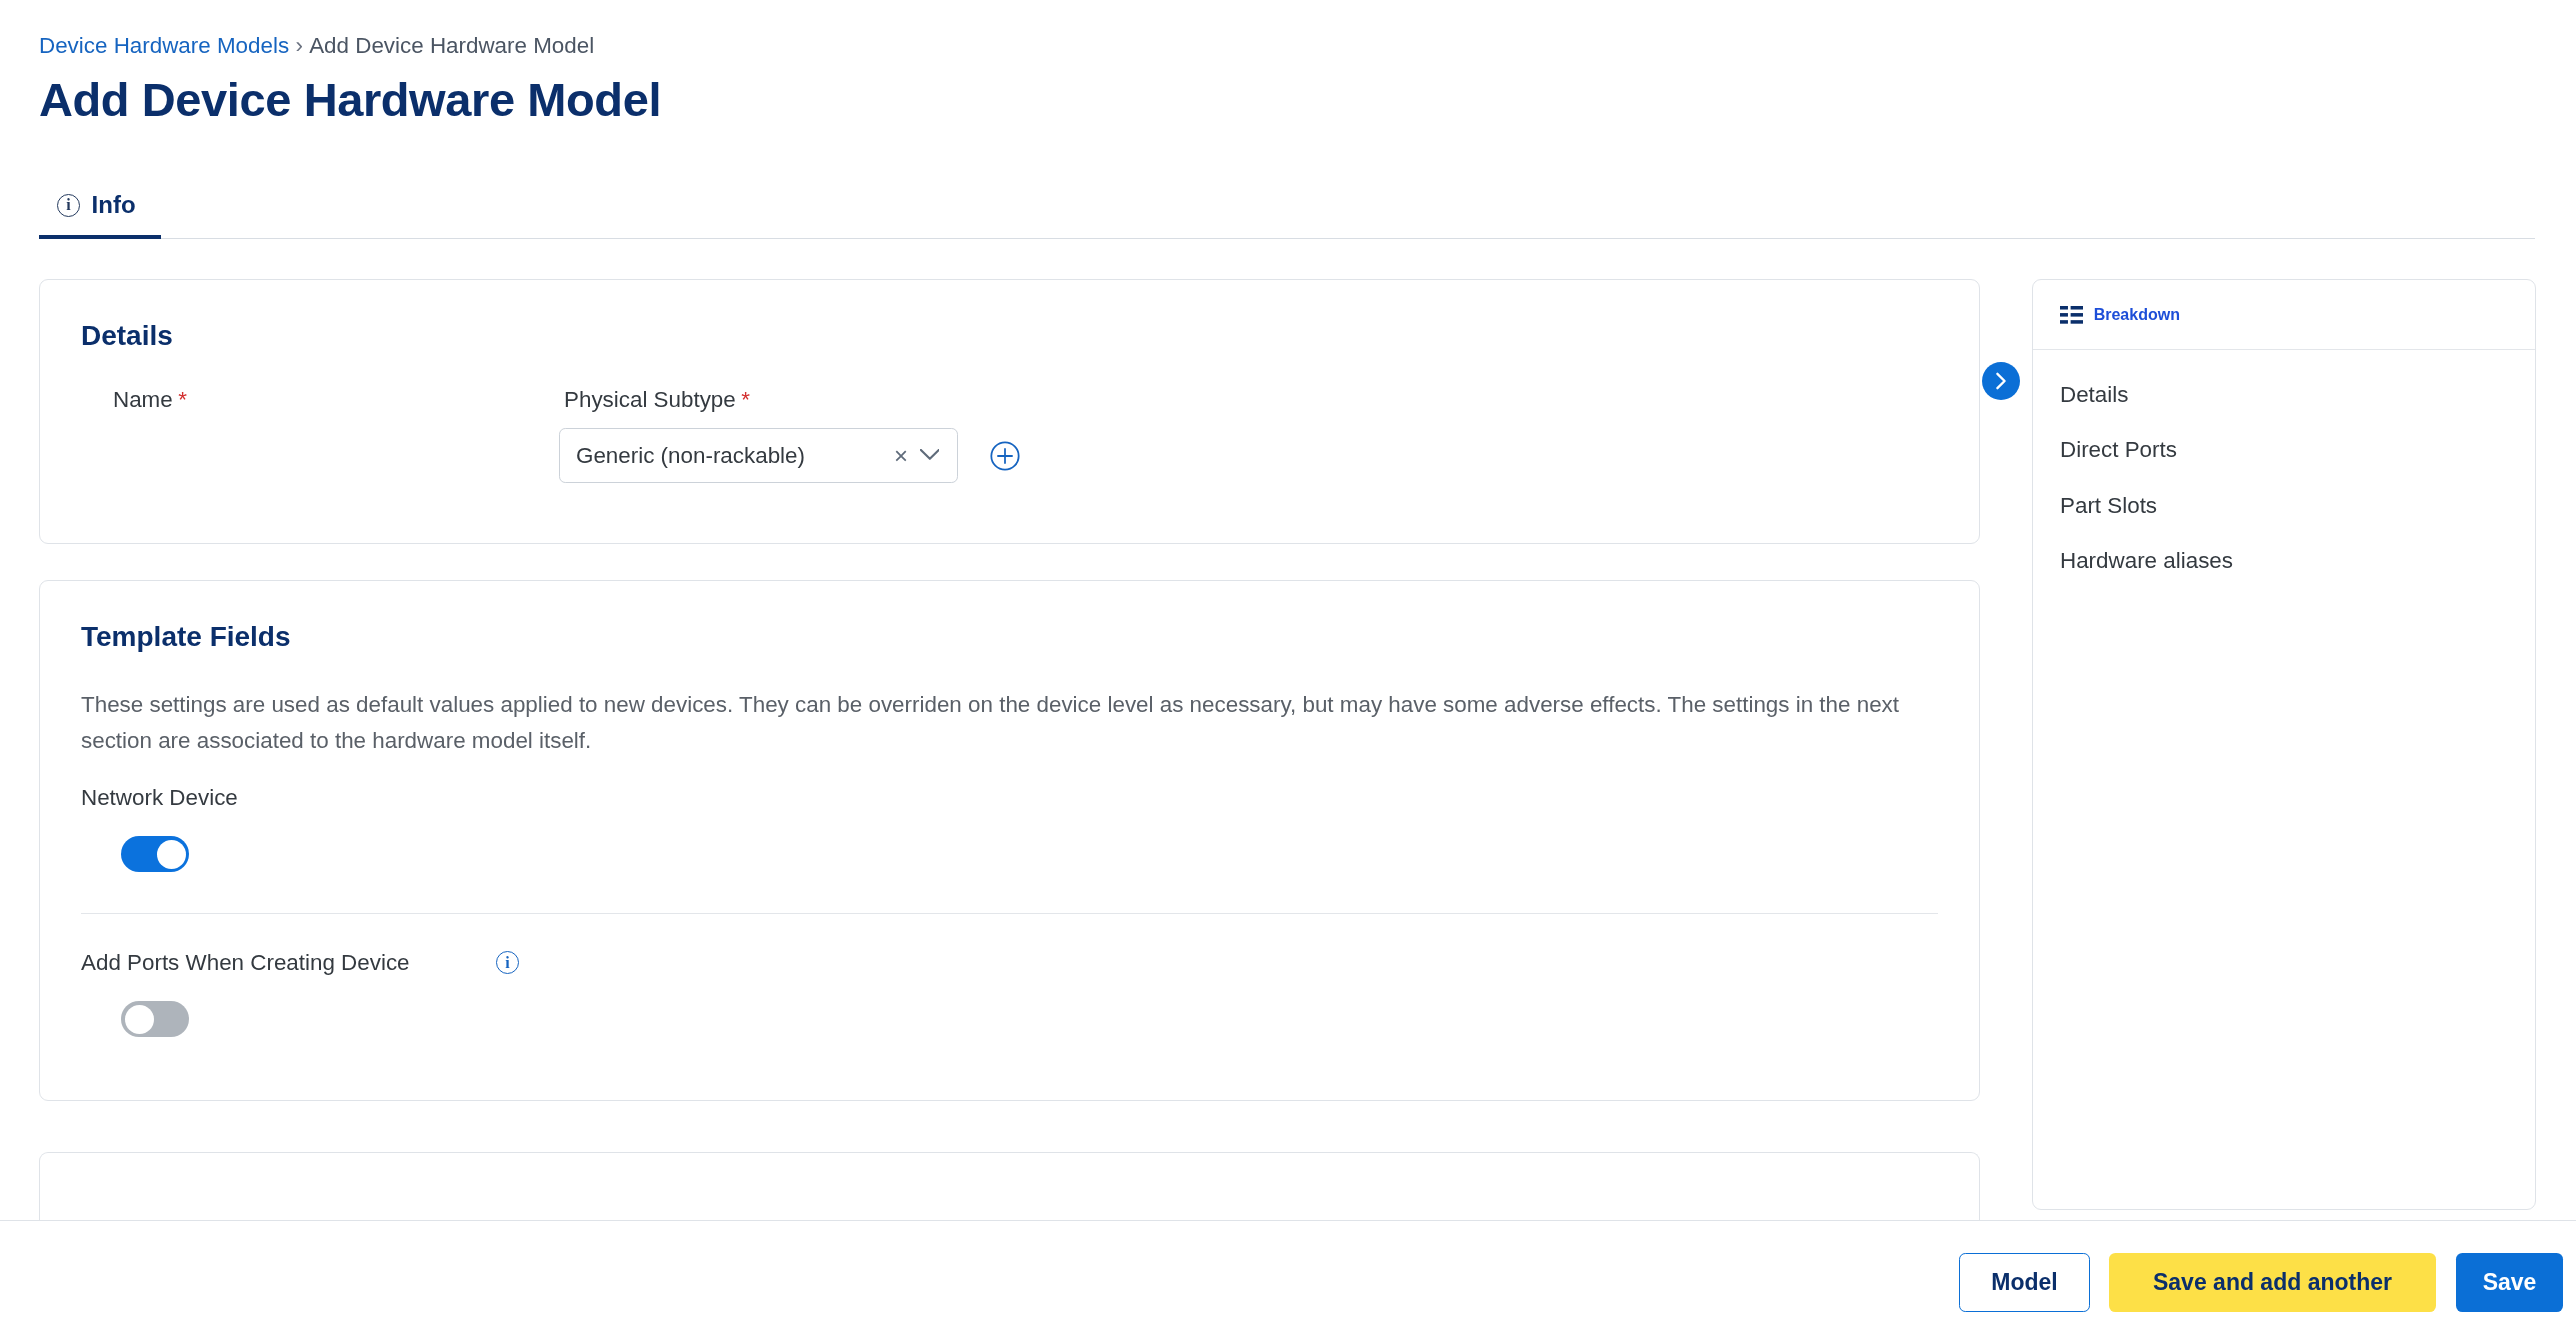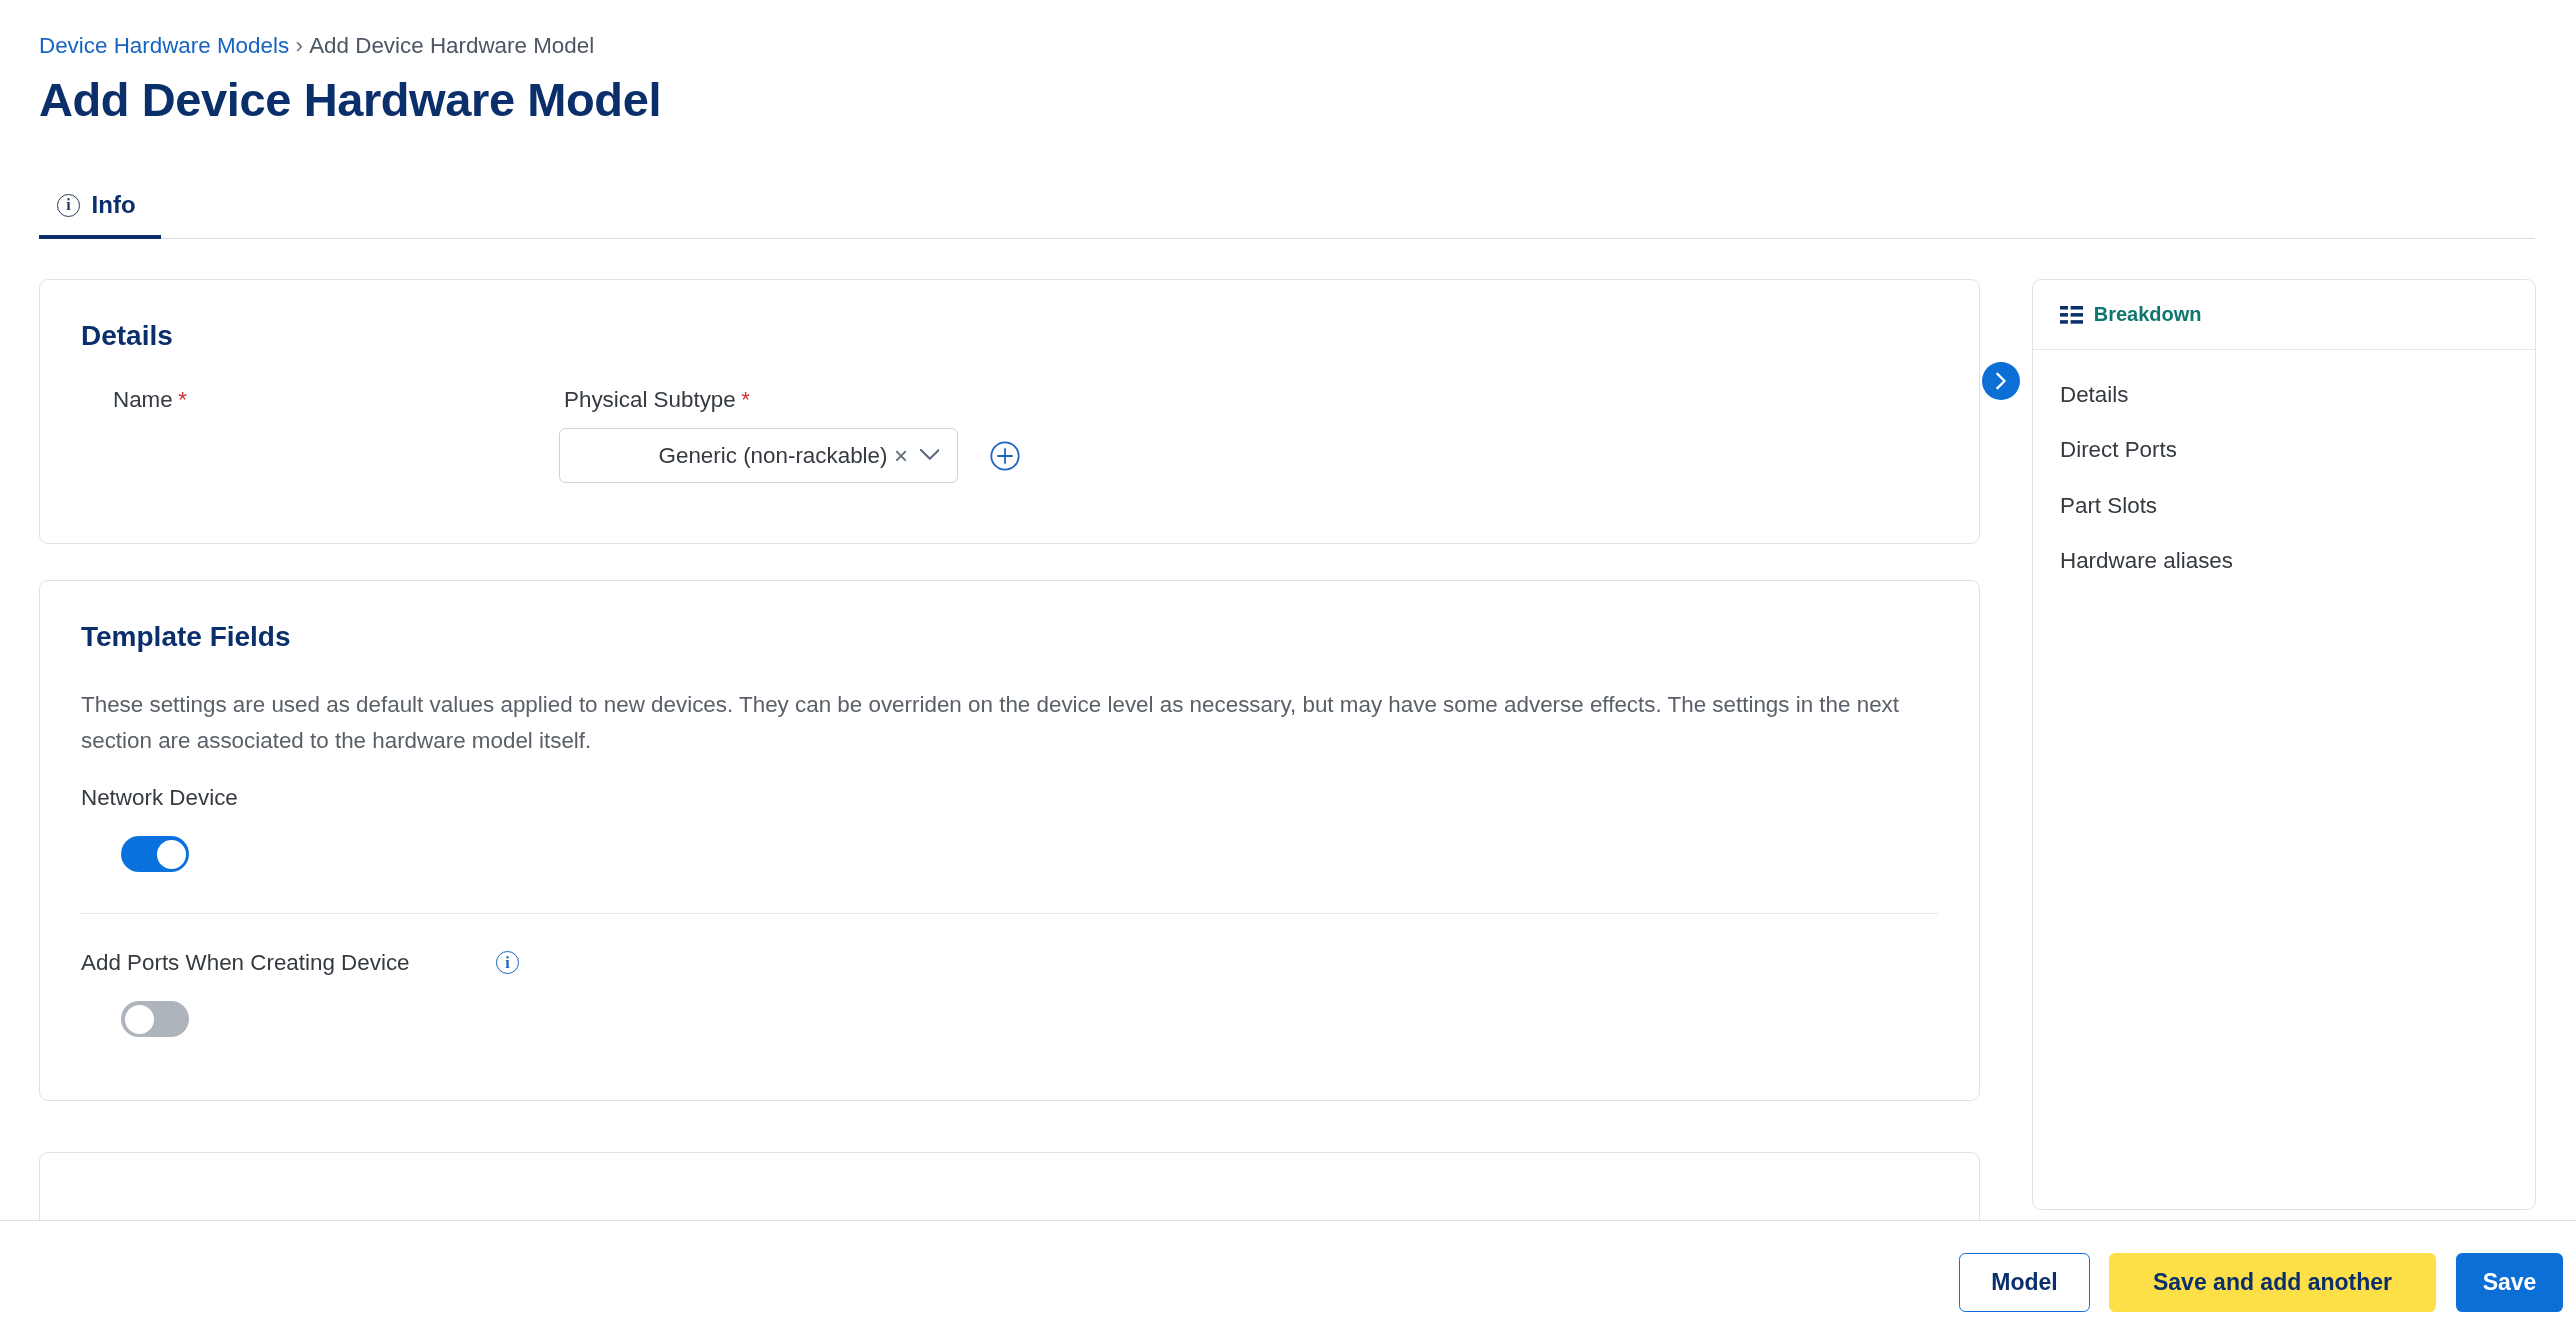--- a/index.html
+++ b/index.html
@@ -134,21 +134,20 @@
     display: flex;
     align-items: center;
     padding: 0 12.5px 0 16px;
     cursor: pointer;
   }
   .select-value {
     flex: 1;
     font-size: 22.4px;
     color: #343a40;
     white-space: nowrap;
-    text-align: right;
   }
   .sel-clear {
     width: 27px; height: 27px;
     display: flex; align-items: center; justify-content: center;
     color: #5f6b7a;
     font-size: 24px;
     line-height: 1;
     cursor: pointer;
   }
   .sel-caret {
@@ -217,23 +216,23 @@
     position: absolute;
     left: 0; top: 0;
     width: 100%; height: 70px;
     display: flex;
     align-items: center;
     gap: 10.7px;
     padding-left: 27px;
     border-bottom: 0.9px solid #e3e6ea;
   }
   .bd-title {
-    font-size: 20px;
-    font-weight: bold;
-    color: #0f766e;
+    font-size: 16px;
+    font-weight: bold;
+    color: #1d4ed8;
   }
   .bd-item {
     position: absolute;
     left: 27px;
     font-size: 22.4px;
     color: #343a40;
     white-space: nowrap;
     cursor: pointer;
   }
   .bd-toggle {

